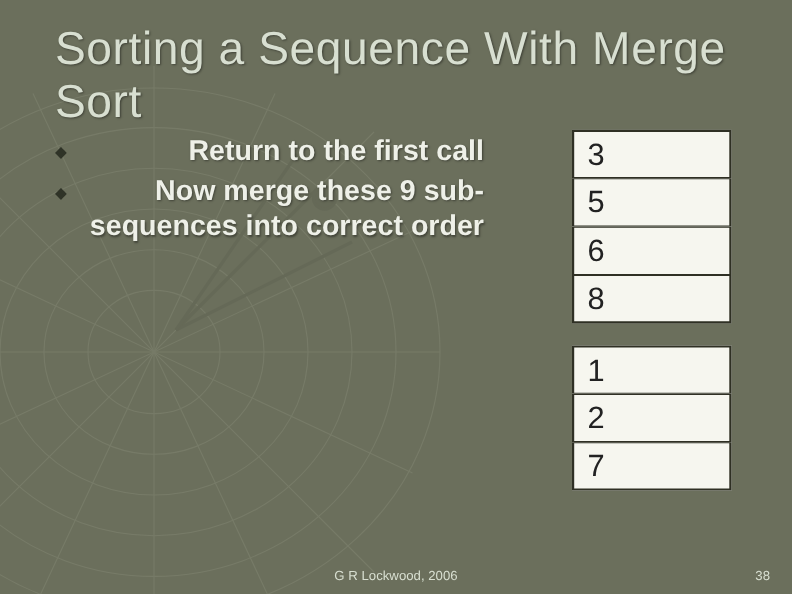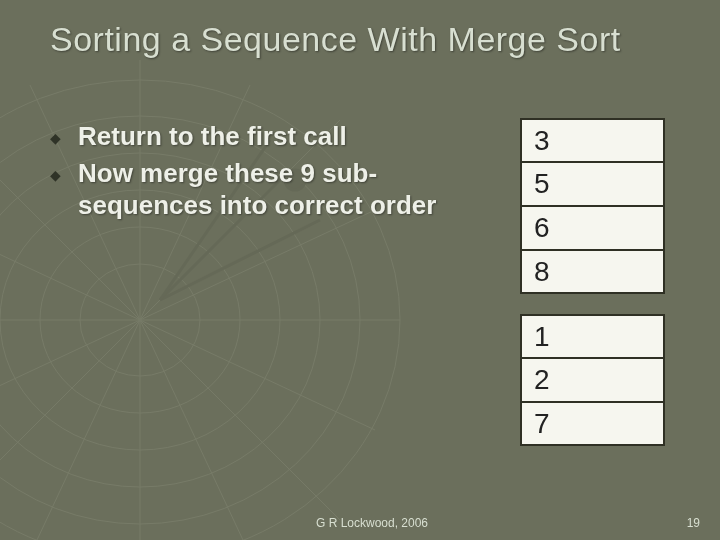--- a/index.html
+++ b/index.html
@@ -30,21 +30,21 @@
     width: 720px;
     height: 540px;
     box-sizing: border-box;
   }
 
   .title {
     position: absolute;
     top: 20px;
     left: 50px;
     right: 20px;
-    font-size: 34px;
+    font-size: 42px;
     color: #d8dfd1;
     font-weight: 400;
     letter-spacing: 0.5px;
     text-shadow: 1px 1px 2px rgba(0,0,0,0.4);
   }
 
   .body {
     position: absolute;
     top: 120px;
     left: 50px;
@@ -63,20 +63,21 @@
     width: 18px;
     margin-top: 10px;
     margin-right: 10px;
     color: #2f3327;
     font-size: 14px;
   }
   .bullet-text {
     flex: 1 1 auto;
     text-shadow: 1px 1px 2px rgba(0,0,0,0.4);
     font-weight: 600;
+    text-align: right;
   }
 
   .num-table {
     position: absolute;
     right: 55px;
     top: 118px;
     width: 145px;
   }
   .num-cell {
     height: 44px;
@@ -106,21 +107,20 @@
     left: 0;
     right: 0;
     color: #d8dfd1;
     font-size: 12px;
   }
   .footer-center {
     position: absolute;
     left: 50%;
     transform: translateX(-50%);
     bottom: 0;
-    margin-left: 12px;
   }
   .footer-right {
     position: absolute;
     right: 20px;
     bottom: 0;
   }
 </style>
 </head>
 <body>
 
@@ -174,16 +174,16 @@
   </div>
 
   <div class="num-table group2">
     <div class="num-cell">1</div>
     <div class="num-cell">2</div>
     <div class="num-cell">7</div>
   </div>
 
   <div class="footer">
     <span class="footer-center">G R Lockwood, 2006</span>
-    <span class="footer-right">19</span>
+    <span class="footer-right">38</span>
   </div>
 
 </div>
 
 </body></html>

